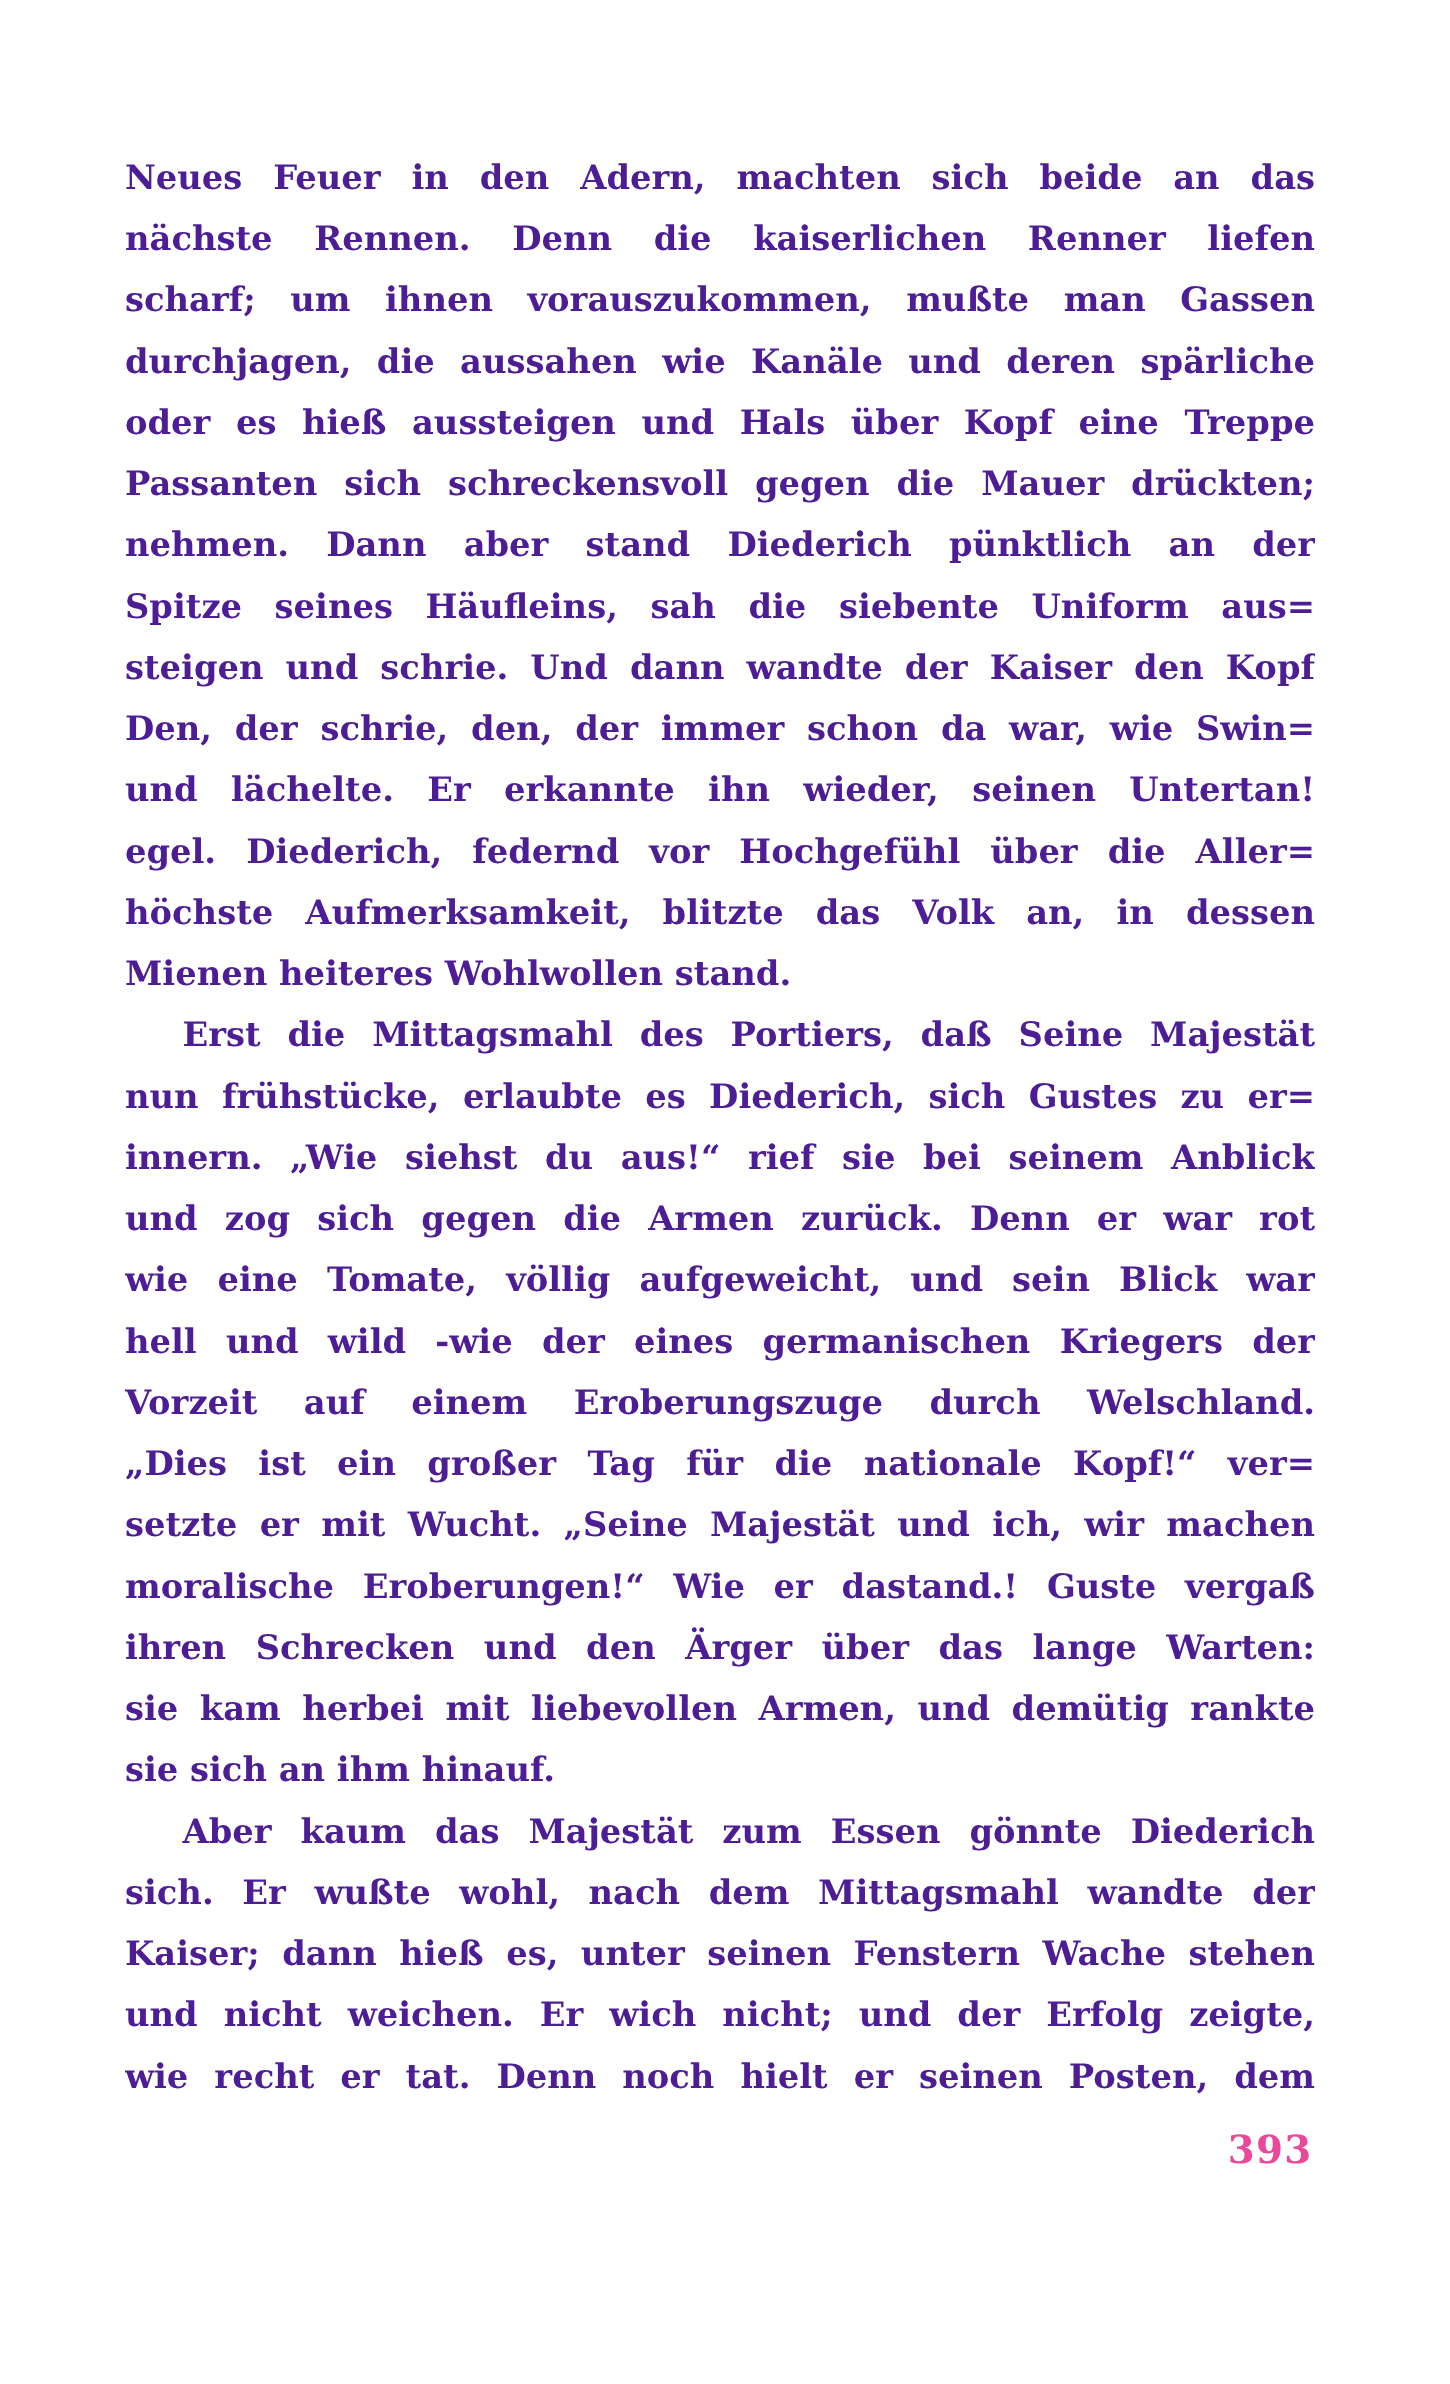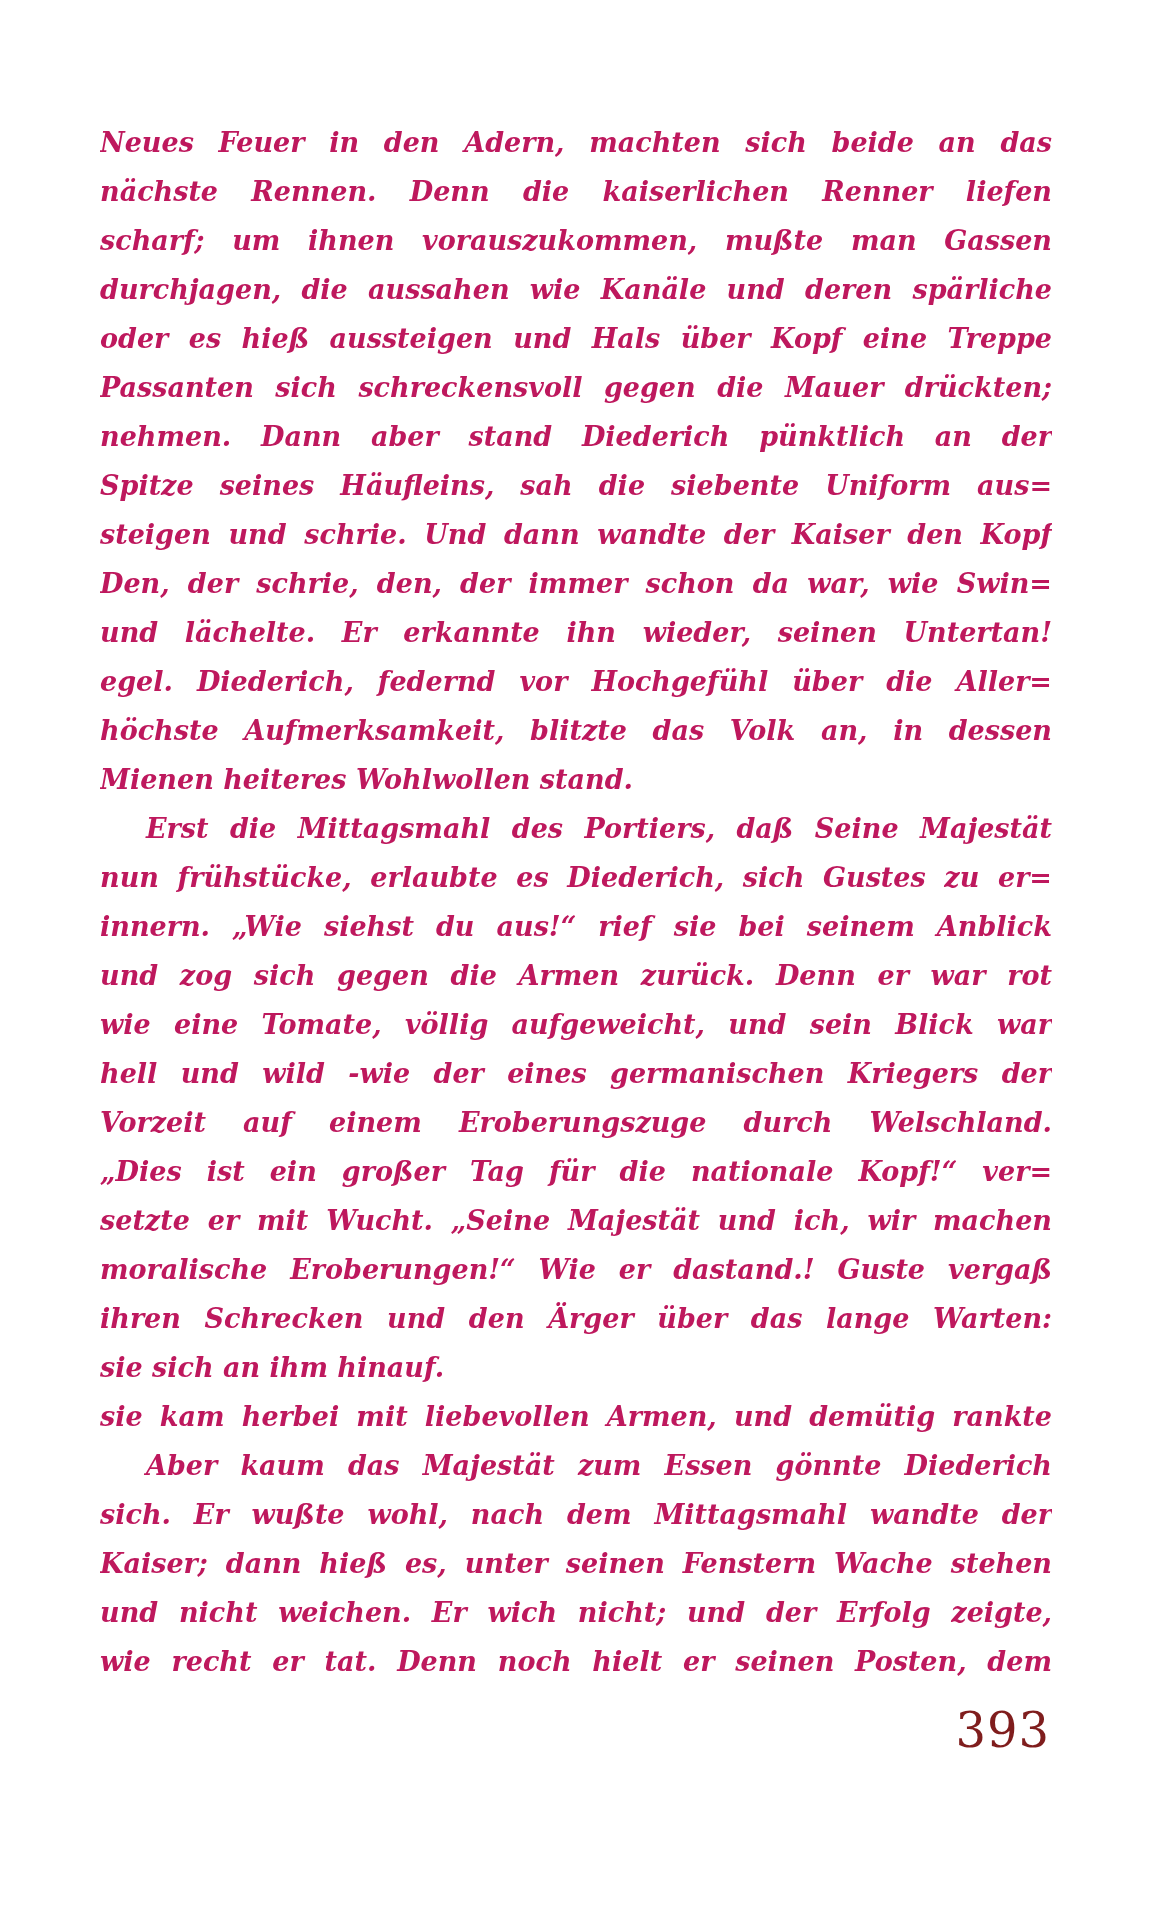--- a/index.html
+++ b/index.html
@@ -15,45 +15,44 @@
     font-family: "DejaVu Serif", serif;
     color: #000000;
   }
   .text-block {
     position: absolute;
     left: 100px;
     top: 118px;
     width: 952px;
     font-size: 27px;
     font-weight: bold;
-    color: #be185d;
-    font-style: italic;
+    color: #4c1d95;
   }
   .line {
     height: 49px;
     line-height: 49px;
     text-align: justify;
     text-align-last: justify;
     overflow: hidden;
     white-space: normal;
   }
   .line.indent {
     padding-left: 46px;
   }
   .line.para-last {
     text-align-last: left;
   }
   .page-number {
     position: absolute;
     right: 110px;
     top: 1702px;
-    font-size: 48px;
-    font-weight: normal;
+    font-size: 31px;
+    font-weight: bold;
     letter-spacing: 1px;
-    color: #7f1d1d;
+    color: #ec4899;
   }
 </style>
 </head>
 <body>
 
 <div class="text-block">
     <div class="line">Neues Feuer in den Adern, machten sich beide an das</div>
     <div class="line">nächste Rennen. Denn die kaiserlichen Renner liefen</div>
     <div class="line">scharf; um ihnen vorauszukommen, mußte man Gassen</div>
     <div class="line">durchjagen, die aussahen wie Kanäle und deren spärliche</div>
@@ -71,22 +70,22 @@
     <div class="line">nun frühstücke, erlaubte es Diederich, sich Gustes zu er=</div>
     <div class="line">innern. „Wie siehst du aus!“ rief sie bei seinem Anblick</div>
     <div class="line">und zog sich gegen die Armen zurück. Denn er war rot</div>
     <div class="line">wie eine Tomate, völlig aufgeweicht, und sein Blick war</div>
     <div class="line">hell und wild -wie der eines germanischen Kriegers der</div>
     <div class="line">Vorzeit auf einem Eroberungszuge durch Welschland.</div>
     <div class="line">„Dies ist ein großer Tag für die nationale Kopf!“ ver=</div>
     <div class="line">setzte er mit Wucht. „Seine Majestät und ich, wir machen</div>
     <div class="line">moralische Eroberungen!“ Wie er dastand.! Guste vergaß</div>
     <div class="line">ihren Schrecken und den Ärger über das lange Warten:</div>
+    <div class="line">sie kam herbei mit liebevollen Armen, und demütig rankte</div>
     <div class="line para-last">sie sich an ihm hinauf.</div>
-    <div class="line">sie kam herbei mit liebevollen Armen, und demütig rankte</div>
     <div class="line indent">Aber kaum das Majestät zum Essen gönnte Diederich</div>
     <div class="line">sich. Er wußte wohl, nach dem Mittagsmahl wandte der</div>
     <div class="line">Kaiser; dann hieß es, unter seinen Fenstern Wache stehen</div>
     <div class="line">und nicht weichen. Er wich nicht; und der Erfolg zeigte,</div>
     <div class="line">wie recht er tat. Denn noch hielt er seinen Posten, dem</div>
   </div>
 
 <div class="page-number">393</div>
 
 </body></html>

